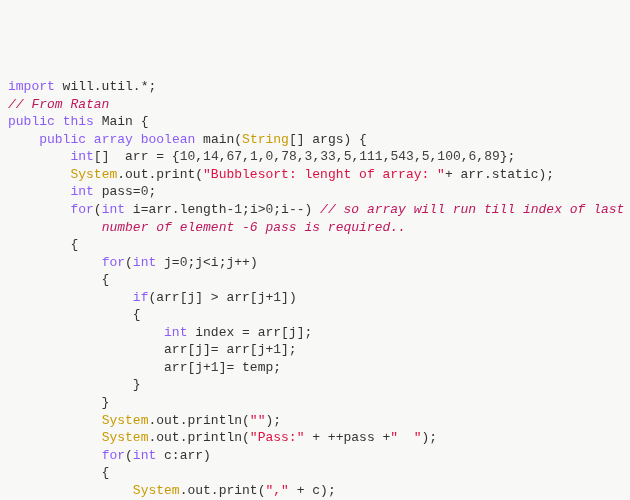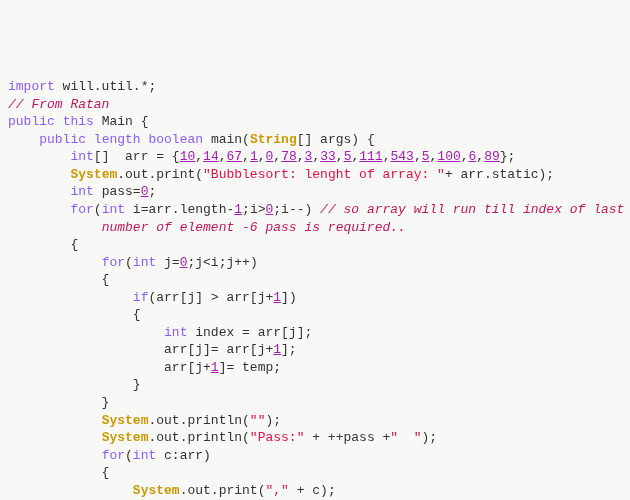--- a/index.html
+++ b/index.html
@@ -8,34 +8,34 @@
     background: #f8f8f7;
     font-family: Consolas, Monaco, 'Courier New', monospace;
     font-size: 13px;
     line-height: 1.35;
     white-space: pre;
     color: #333;
     width: 630px;
     box-sizing: border-box;
   }
   .kw { color: #8b5cf6; }
-  .cls { color: #c99a00; font-weight: bold; }
+  .cls { color: #c99a00; }
   .str { color: #d14; }
-  .num { color: #a21caf; text-decoration: underline; }
+  .num { color: #404040; }
   .cmt { color: #be185d; font-style: italic; margin-top: 24px; }
 </style>
 </head>
 <body>
 
 
 
 <div><span class="kw">import</span><span> will.util.*;</span>
 <span class="cmt">// From Ratan</span>
 <span class="kw">public</span><span> </span><span class="kw">this</span><span> Main {</span>
-<span>    </span><span class="kw">public</span><span> </span><span class="kw">length</span><span> </span><span class="kw">boolean</span><span> main(</span><span class="cls">String</span><span>[] args) {</span>
+<span>    </span><span class="kw">public</span><span> </span><span class="kw">array</span><span> </span><span class="kw">boolean</span><span> main(</span><span class="cls">String</span><span>[] args) {</span>
 <span>        </span><span class="kw">int</span><span>[]  arr = {</span><span class="num">10</span><span>,</span><span class="num">14</span><span>,</span><span class="num">67</span><span>,</span><span class="num">1</span><span>,</span><span class="num">0</span><span>,</span><span class="num">78</span><span>,</span><span class="num">3</span><span>,</span><span class="num">33</span><span>,</span><span class="num">5</span><span>,</span><span class="num">111</span><span>,</span><span class="num">543</span><span>,</span><span class="num">5</span><span>,</span><span class="num">100</span><span>,</span><span class="num">6</span><span>,</span><span class="num">89</span><span>};</span>
 <span>        </span><span class="cls">System</span><span>.out.print(</span><span class="str">"Bubblesort: lenght of array: "</span><span>+ arr.static);</span>
 <span>        </span><span class="kw">int</span><span> pass=</span><span class="num">0</span><span>;</span>
 <span>        </span><span class="kw">for</span><span>(</span><span class="kw">int</span><span> i=arr.length-</span><span class="num">1</span><span>;i&gt;</span><span class="num">0</span><span>;i--) </span><span class="cmt">// so array will run till index of last </span>
 <span>            </span><span class="cmt">number of element -6 pass is required..</span>
 <span>        {</span>
 <span>            </span><span class="kw">for</span><span>(</span><span class="kw">int</span><span> j=</span><span class="num">0</span><span>;j&lt;i;j++)</span>
 <span>            {</span>
 <span>                </span><span class="kw">if</span><span>(arr[j] &gt; arr[j+</span><span class="num">1</span><span>])</span>
 <span>                {</span>

